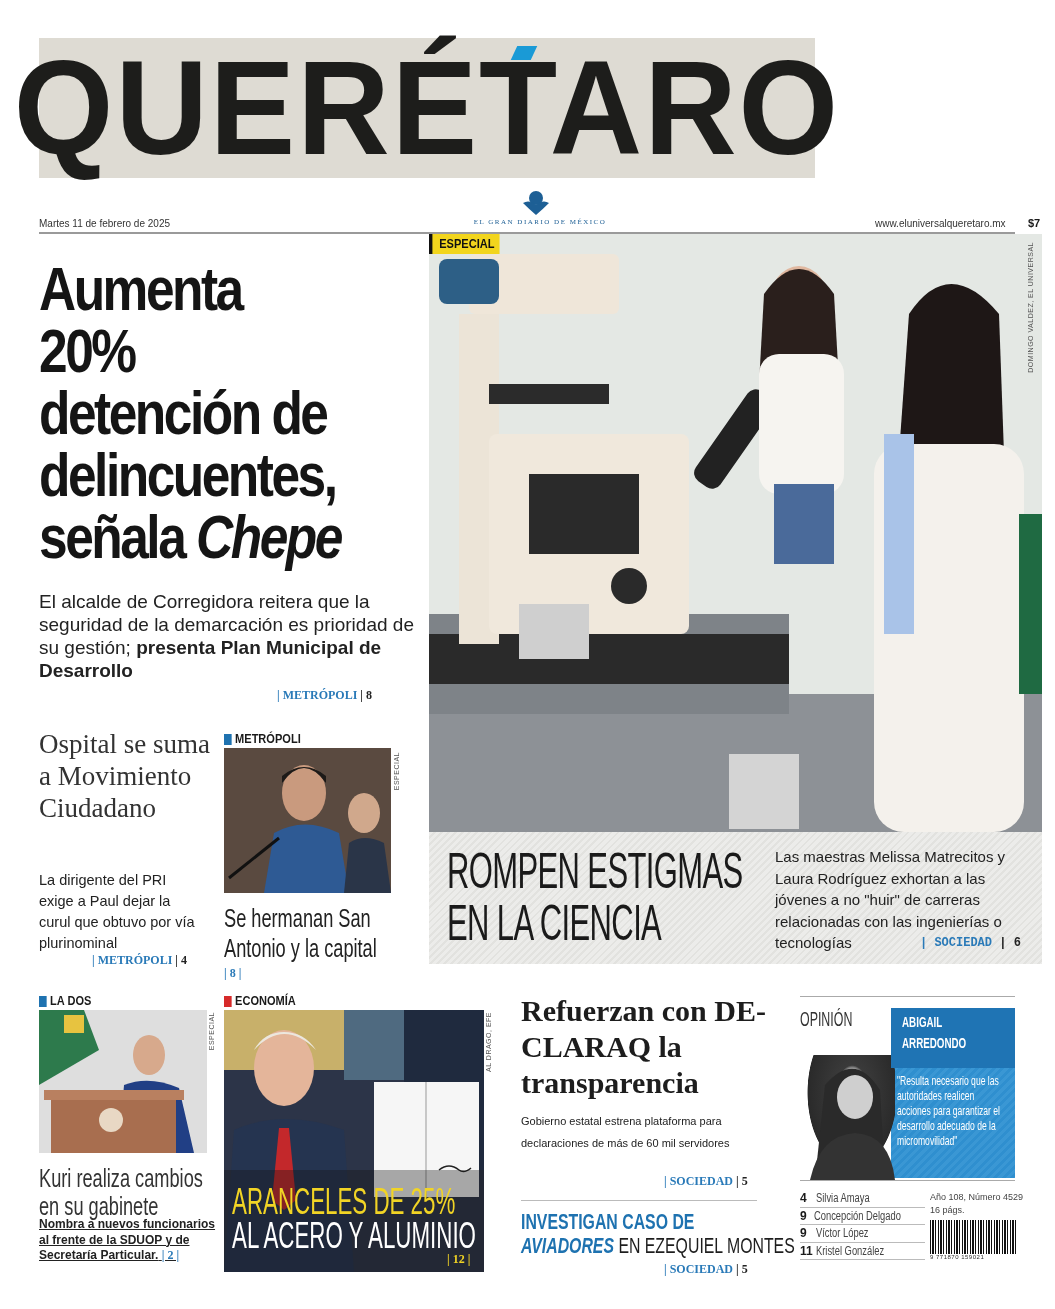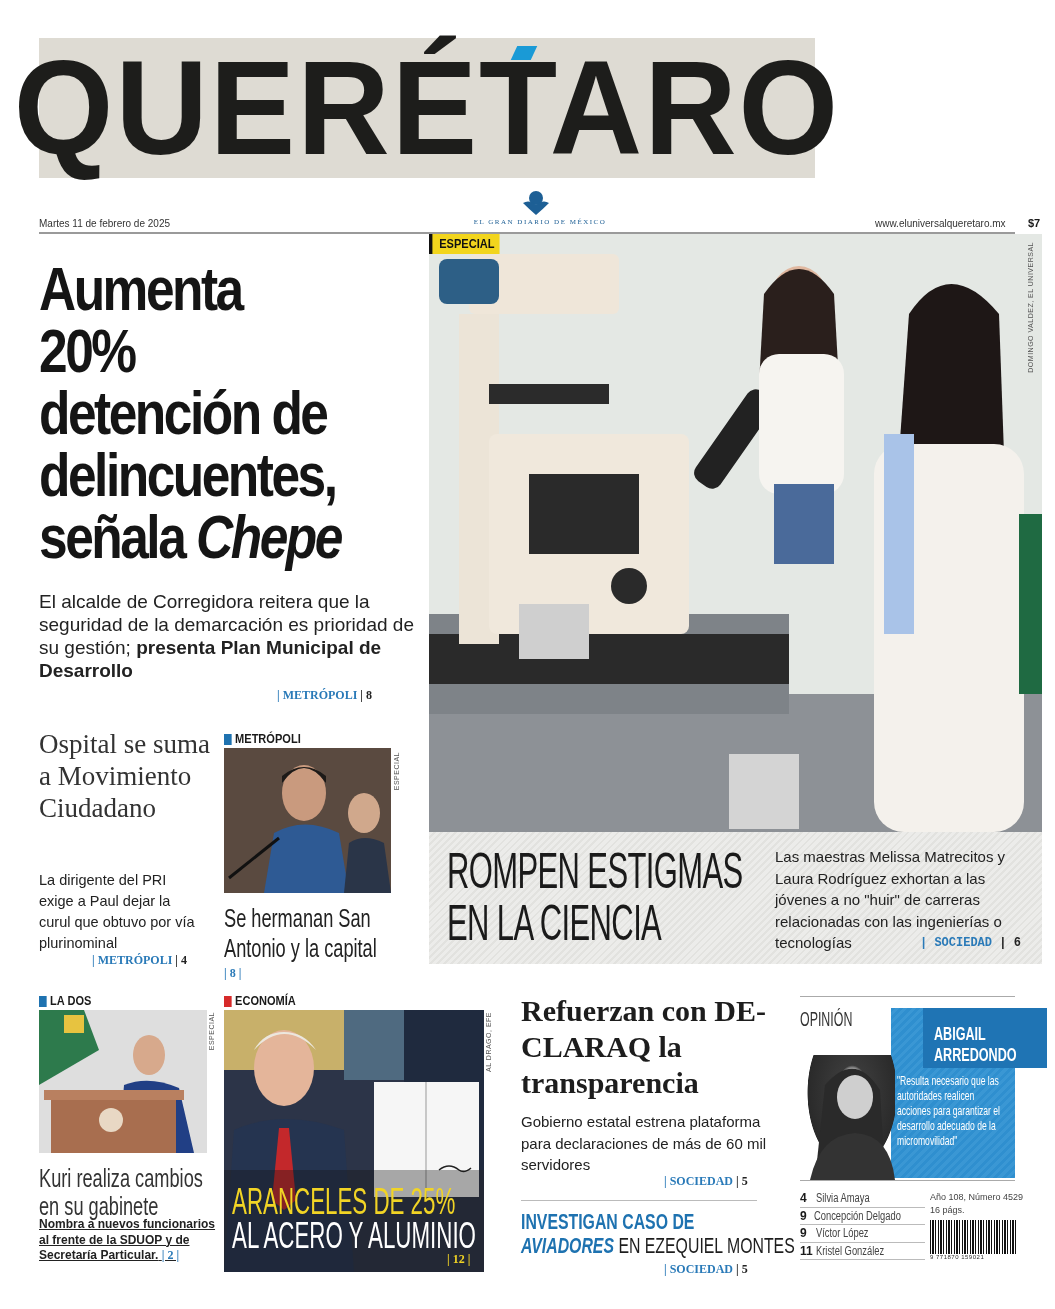--- a/index.html
+++ b/index.html
@@ -65,34 +65,34 @@
   
   .eco-label { left: 224px; top: 993px; }
   .eco-photo { left: 224px; top: 1010px; width: 260px; height: 262px; background: linear-gradient(160deg,#8a7a52 0%,#2c3448 35%,#2a3040 60%,#5b5348 100%); overflow: hidden; }
   .eco-credit { left: 485px; top: 1012px; }
   .eco-hl1 { left: 232px; top: 1184px; font-size: 36px; line-height: 36px; color: #f1d425; transform: scaleX(0.62); transform-origin: left top; width: 400px; }
   .eco-hl2 { left: 232px; top: 1218px; font-size: 36px; line-height: 36px; color: #ffffff; transform: scaleX(0.62); transform-origin: left top; width: 400px; }
   .ref-eco { left: 447px; top: 1252px; color: #f1d425; }
 
   
   .ref-hl { left: 521px; top: 993px; width: 260px; font-family: "Liberation Serif", serif; font-weight: 700; font-size: 30px; line-height: 36px; color: #1d1d1d; }
-  .ref-dek { left: 521px; top: 1111px; width: 260px; font-size: 15px; line-height: 21.5px; color: #222; }
+  .ref-dek { left: 521px; top: 1111px; width: 260px; font-size: 11px; line-height: 21.5px; color: #222; }
   .ref-ref { left: 664px; top: 1174px; }
   .mid-rule { left: 521px; top: 1200px; width: 236px; height: 1px; background: #bbb; }
   .inv-hl1 { left: 521px; top: 1210px; font-weight: 700; font-size: 22px; line-height: 24px; color: #1e72b0; transform: scaleX(0.72); transform-origin: left top; width: 400px; }
   .inv-hl2 { left: 521px; top: 1234px; font-size: 22px; line-height: 24px; color: #1e1e1e; transform: scaleX(0.72); transform-origin: left top; width: 400px; }
   .inv-hl2 b { color: #1e72b0; font-style: italic; }
   .ref-inv { left: 664px; top: 1262px; }
 
   
   .op-top-rule { left: 800px; top: 996px; width: 215px; height: 1px; background: #aaa; }
   .op-label { left: 800px; top: 1008px; font-size: 20px; color: #333; transform: scaleX(0.62); transform-origin: left top; }
   .op-photo { left: 800px; top: 1055px; width: 95px; height: 125px; background: radial-gradient(ellipse at 55% 30%,#d9d9d9 0 18%,#3a3a3a 22%,#2a2a2a 60%,transparent 61%); }
   .op-box { left: 891px; top: 1008px; width: 124px; height: 170px; background: repeating-linear-gradient(135deg,#2f8fcf 0 3px,#3a97d4 3px 6px); }
-  .op-name { left: 891px; top: 1008px; width: 124px; height: 60px; background: #1f74b4; padding: 16px 0 0 11px; color: #fff; font-weight: 700; font-size: 18px; line-height: 21px; margin-left: 32px; }
+  .op-name { left: 891px; top: 1008px; width: 124px; height: 60px; background: #1f74b4; padding: 4px 0 0 11px; color: #fff; font-weight: 700; font-size: 14px; line-height: 21px; }
   .op-name span { display: block; transform: scaleX(0.7); transform-origin: left; }
   .op-quote { left: 897px; top: 1073px; width: 170px; font-size: 13px; line-height: 15px; color: #fff; transform: scaleX(0.66); transform-origin: left top; }
   .op-ref { left: 1016px; top: 1157px; font-size: 10px; color: #fff; font-weight: 700; }
   .op-bottom-rule { left: 800px; top: 1180px; width: 215px; height: 1px; background: #aaa; }
 
   .columnists { left: 800px; top: 1190px; width: 125px; }
   .col-row { display: flex; font-size: 12px; line-height: 16.5px; border-bottom: 1px solid #bbb; }
   .col-num { width: 16px; font-weight: 700; }
   .col-name { color: #444; transform: scaleX(0.78); transform-origin: left; white-space: nowrap; }
 

